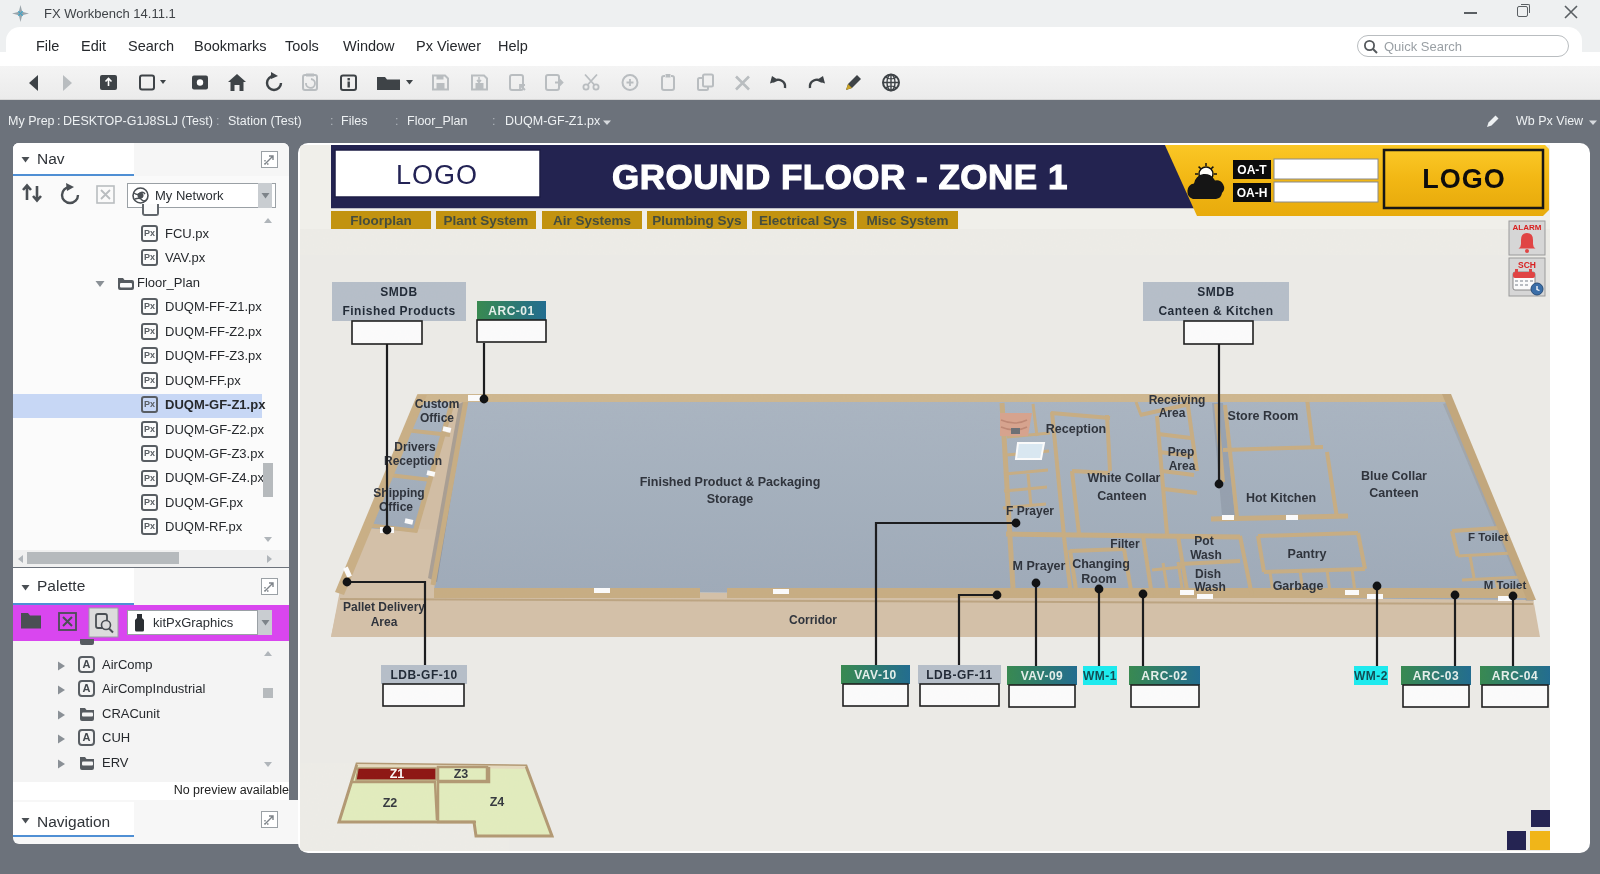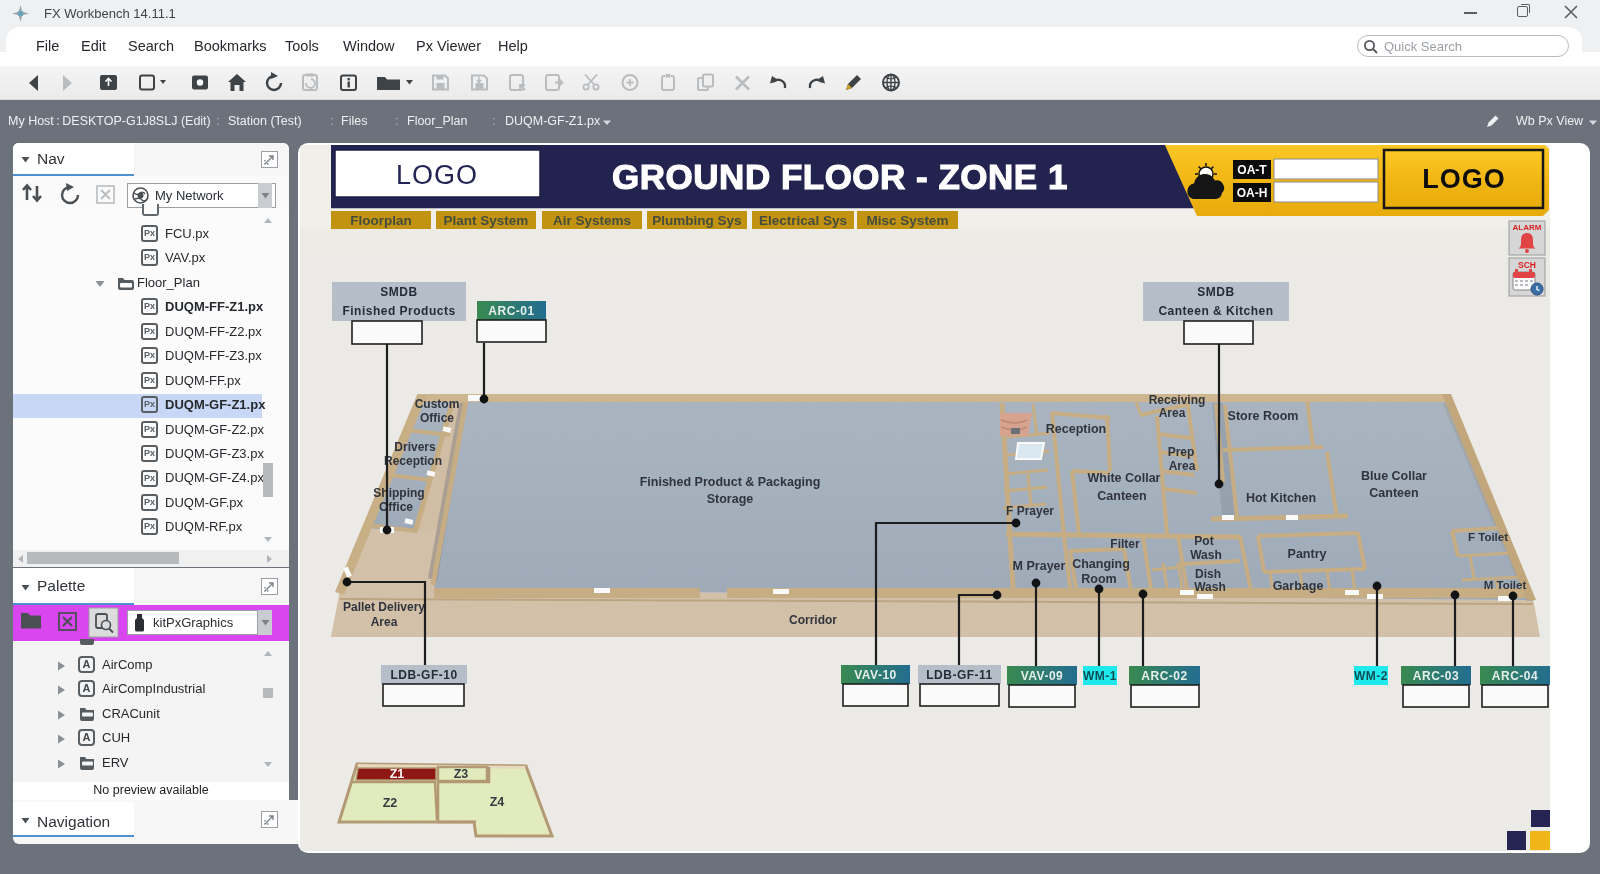--- a/index.html
+++ b/index.html
@@ -90,21 +90,21 @@
       <path d="M770 17.5 L772 10 L779 14.5 Z" fill="#3e4347"></path>
       <path d="M810 22 a7 7 0 0 1 12 -6" fill="none" stroke="#3e4347" stroke-width="2.4"></path>
       <path d="M825 17.5 L823 10 L816 14.5 Z" fill="#3e4347"></path>
       <path d="M846 24 l2 -6 l9 -9 l4 4 l-9 9 Z" fill="#3e4347"></path>
       <path d="M846 24 l2 -6 l4 4 Z" fill="#c9a227"></path>
       <circle cx="891" cy="16.5" r="8" fill="none" stroke="#3e4347" stroke-width="2"></circle>
       <path d="M883 16.5 h16 M891 8.5 v16 M885.5 11 a9 9 0 0 0 11 0 M885.5 22 a9 9 0 0 1 11 0" stroke="#3e4347" stroke-width="1.4" fill="none"></path>
       <ellipse cx="891" cy="16.5" rx="4" ry="8" fill="none" stroke="#3e4347" stroke-width="1.4"></ellipse>
     </svg></div>
 <div class="abs" style="left:0;top:100px;width:1600px;height:41px;background:#6c727b;color:#eef1f3;font-size:12.5px;">
-<div class="abs" style="left:8px;top:14px;color:#eef1f3;">My Host : DESKTOP-G1J8SLJ (Edit)</div>
+<div class="abs" style="left:8px;top:14px;color:#eef1f3;">My Prep : DESKTOP-G1J8SLJ (Test)</div>
 <div class="abs" style="left:216px;top:14px;color:#aeb4bb;">:</div>
 <div class="abs" style="left:228px;top:14px;color:#eef1f3;">Station (Test)</div>
 <div class="abs" style="left:330px;top:14px;color:#aeb4bb;">:</div>
 <div class="abs" style="left:341px;top:14px;color:#eef1f3;">Files</div>
 <div class="abs" style="left:395px;top:14px;color:#aeb4bb;">:</div>
 <div class="abs" style="left:407px;top:14px;color:#eef1f3;">Floor_Plan</div>
 <div class="abs" style="left:492px;top:14px;color:#aeb4bb;">:</div>
 <div class="abs" style="left:505px;top:14px;color:#eef1f3;">DUQM-GF-Z1.px</div>
 <svg class="abs" style="left:602px;top:19px" width="10" height="8">
       <path d="M1 1.5 L5 6 L9 1.5 Z" fill="#d7dade"></path>
@@ -160,21 +160,21 @@
 <div class="abs" style="left:152px;top:40px;font-size:13px;color:#26292d;font-weight:normal;">VAV.px</div>
 <svg class="abs" style="left:82px;top:70px" width="10" height="8">
         <path d="M0.5 1 L9.5 1 L5 7 Z" fill="#8a9096"></path>
       </svg>
 <svg class="abs" style="left:103px;top:65px" width="18" height="16">
         <path d="M2 3 h5 l1.5 2 h7.5 a2 2 0 0 1 2 2 v6 a2 2 0 0 1 -2 2 h-12 a2 2 0 0 1 -2 -2 Z" fill="#565b60"></path>
         <rect x="4" y="8" width="12" height="4.5" rx="1" fill="#fbfbfb"></rect>
       </svg>
 <div class="abs" style="left:124px;top:65px;font-size:13px;color:#26292d;">Floor_Plan</div>
 <div class="abs" style="left:128px;top:88px;width:17px;height:17px;border:2px solid #595e63;border-radius:3px;background:#fbfbfb;font-size:9px;font-weight:bold;color:#595e63;text-align:center;line-height:13px;">Px</div>
-<div class="abs" style="left:152px;top:89px;font-size:13px;color:#26292d;font-weight:bold;">DUQM-FF-Z1.px</div>
+<div class="abs" style="left:152px;top:89px;font-size:13px;color:#26292d;font-weight:normal;">DUQM-FF-Z1.px</div>
 <div class="abs" style="left:128px;top:113px;width:17px;height:17px;border:2px solid #595e63;border-radius:3px;background:#fbfbfb;font-size:9px;font-weight:bold;color:#595e63;text-align:center;line-height:13px;">Px</div>
 <div class="abs" style="left:152px;top:114px;font-size:13px;color:#26292d;font-weight:normal;">DUQM-FF-Z2.px</div>
 <div class="abs" style="left:128px;top:137px;width:17px;height:17px;border:2px solid #595e63;border-radius:3px;background:#fbfbfb;font-size:9px;font-weight:bold;color:#595e63;text-align:center;line-height:13px;">Px</div>
 <div class="abs" style="left:152px;top:138px;font-size:13px;color:#26292d;font-weight:normal;">DUQM-FF-Z3.px</div>
 <div class="abs" style="left:128px;top:162px;width:17px;height:17px;border:2px solid #595e63;border-radius:3px;background:#fbfbfb;font-size:9px;font-weight:bold;color:#595e63;text-align:center;line-height:13px;">Px</div>
 <div class="abs" style="left:152px;top:163px;font-size:13px;color:#26292d;font-weight:normal;">DUQM-FF.px</div>
 <div class="abs" style="left:0px;top:184px;width:249px;height:24px;background:#c7d7f5;"></div>
 <div class="abs" style="left:128px;top:186px;width:17px;height:17px;border:2px solid #595e63;border-radius:3px;background:#c7d7f5;font-size:9px;font-weight:bold;color:#595e63;text-align:center;line-height:13px;">Px</div>
 <div class="abs" style="left:152px;top:187px;font-size:13px;color:#26292d;font-weight:bold;">DUQM-GF-Z1.px</div>
 <div class="abs" style="left:128px;top:211px;width:17px;height:17px;border:2px solid #595e63;border-radius:3px;background:#fbfbfb;font-size:9px;font-weight:bold;color:#595e63;text-align:center;line-height:13px;">Px</div>
@@ -284,21 +284,21 @@
       </svg>
 <div class="abs" style="left:89px;top:114px;font-size:13px;color:#26292d;">ERV</div>
 <svg class="abs" style="left:249px;top:8px" width="12" height="10">
         <path d="M2 7 L6 2 L10 7 Z" fill="#b0b5ba"></path>
       </svg>
 <div class="abs" style="left:250px;top:47px;width:10px;height:10px;background:#b6babd;"></div>
 <svg class="abs" style="left:249px;top:118px" width="12" height="10">
         <path d="M2 3 L6 8 L10 3 Z" fill="#b0b5ba"></path>
       </svg>
 </div>
-<div class="abs" style="left:0;top:214px;width:276px;height:18px;background:#fff;font-size:12.5px;color:#222;text-align:center;">
+<div class="abs" style="left:0;top:214px;width:276px;height:18px;background:#fff;font-size:12.5px;color:#222;text-align:right;">
       <div style="margin-top:1px">No preview available</div>
     </div>
 </div>
 
 <div class="abs" style="left:13px;top:800px;width:308px;height:44px;background:#f7f7f7;border-radius:0 0 6px 6px;padding-left:48px;">
  <div class="abs" style="left:0;top:2px;width:121px;height:35px;background:#ffffff;border-bottom:2px solid #4f8fd4;"></div>
  <svg class="abs" style="left:8px;top:17px" width="9" height="7">
       <path d="M0.5 1 L8.5 1 L4.5 6.5 Z" fill="#4a4f54"></path>
     </svg>
  <div class="abs" style="left:24px;top:13px;font-size:15.5px;color:#303439;">Navigation</div>

